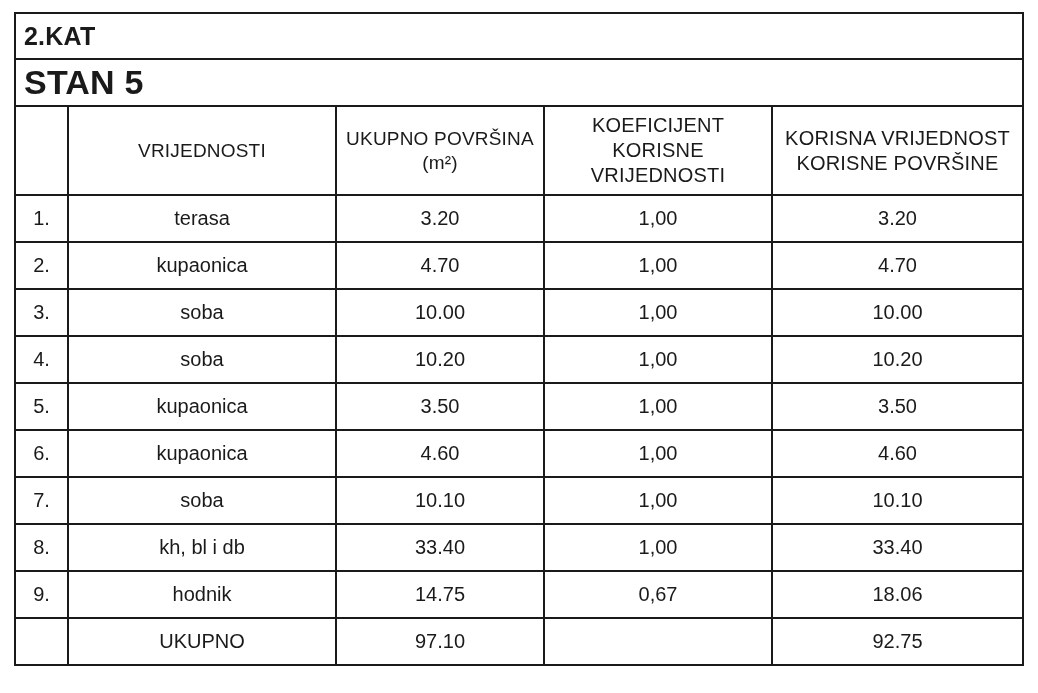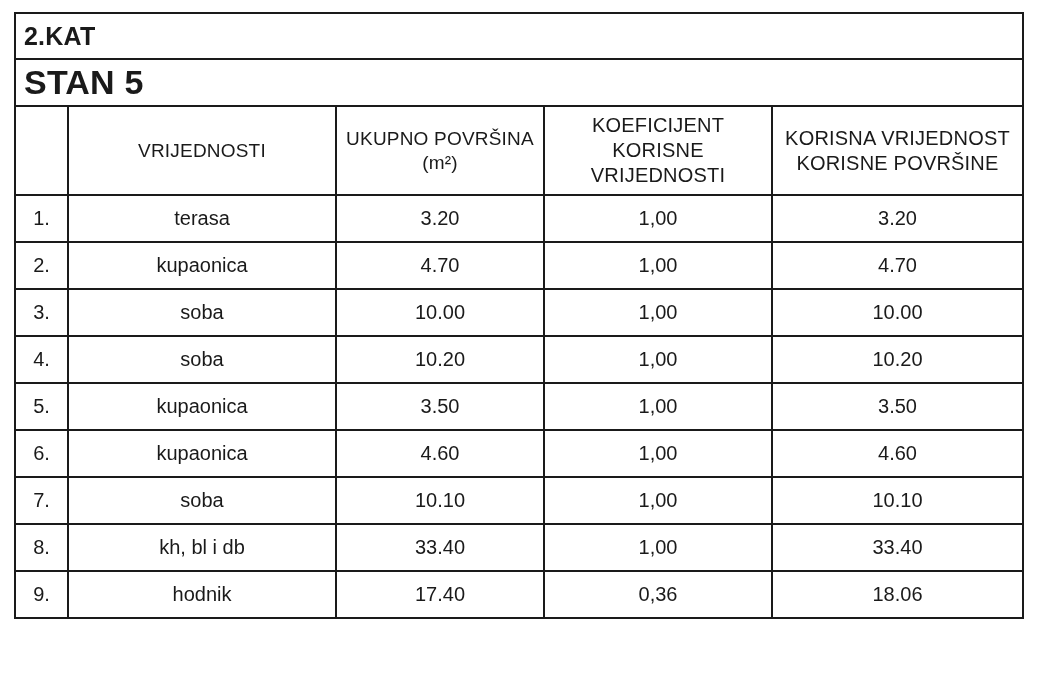--- a/index.html
+++ b/index.html
@@ -186,22 +186,29 @@
           <td class="num">8.</td>
           <td>kh, bl i db</td>
           <td>33.40</td>
           <td>1,00</td>
           <td>33.40</td>
         </tr>
 
         <tr>
           <td class="num">9.</td>
           <td>hodnik</td>
-          <td>17.40</td>
-          <td>0,36</td>
+          <td>14.75</td>
+          <td>0,67</td>
           <td>18.06</td>
         </tr>
 
+        <tr class="total">
+          <td class="num blank"></td>
+          <td>UKUPNO</td>
+          <td>97.10</td>
+          <td class="blank"></td>
+          <td>92.75</td>
+        </tr>
 
       </tbody>
     </table>
   </div>
 </div>
 
 </body></html>

